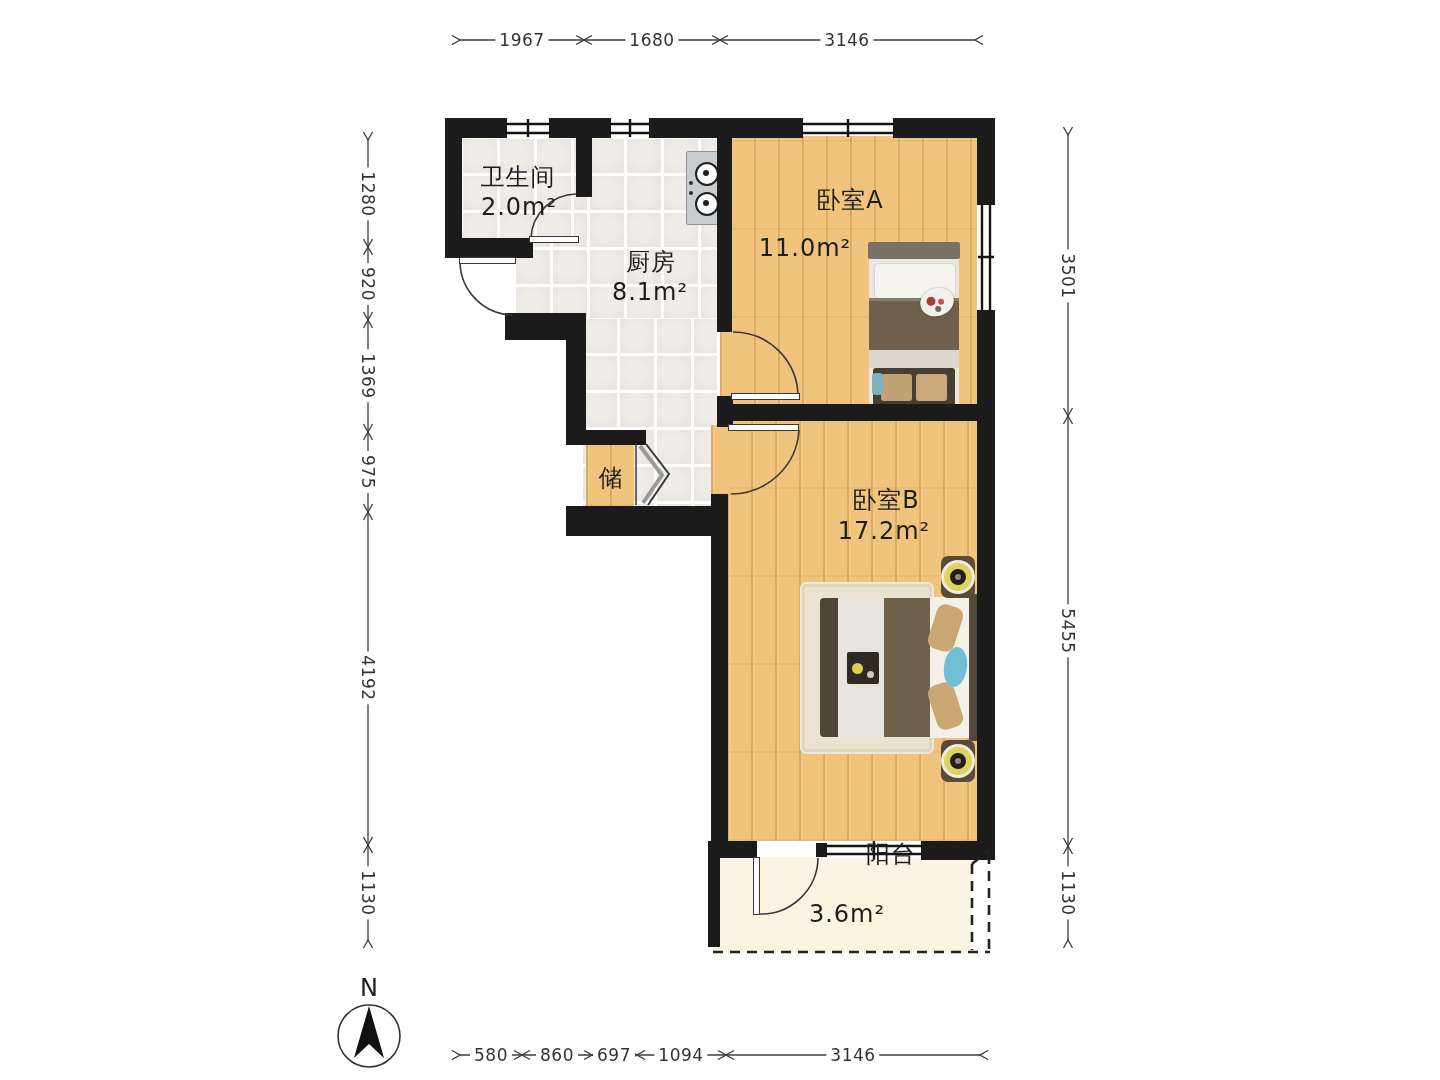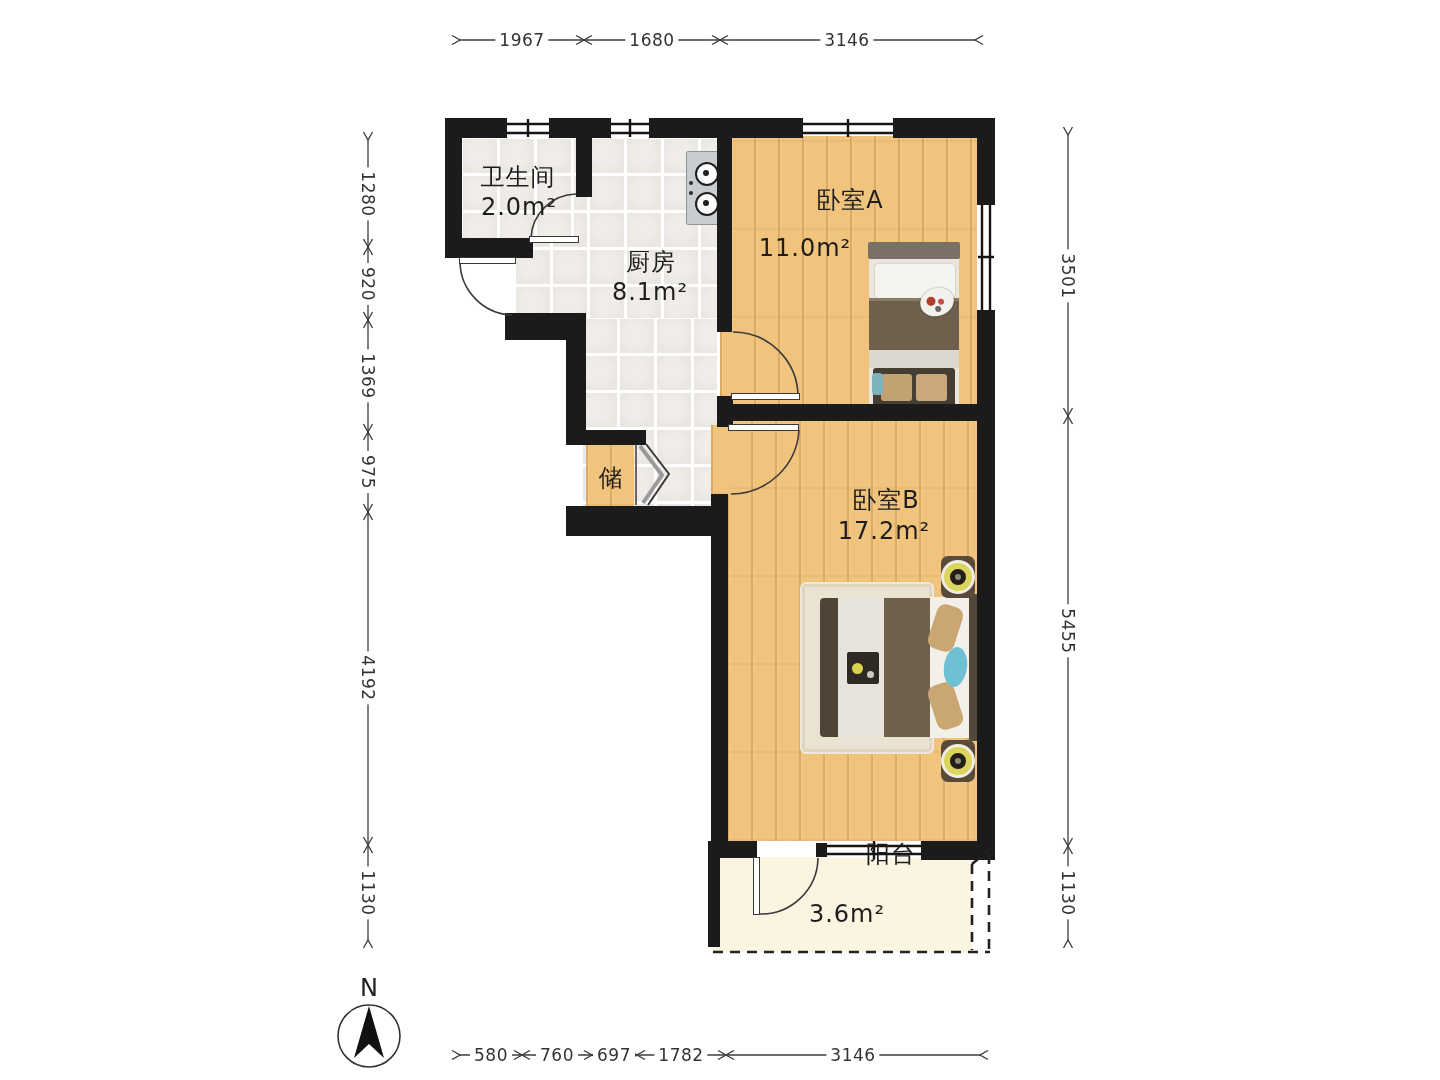--- a/index.html
+++ b/index.html
@@ -206,23 +206,23 @@
   <div class="rlab" style="left:884px;top:531px;">17.2m²</div>
   <div class="rlab" style="left:611px;top:478px;">储</div>
   <div class="rlab" style="left:847px;top:854px;margin-left:44px;">阳台</div>
   <div class="rlab" style="left:847px;top:914px;">3.6m²</div>
 
   <div class="dim" style="left:522px;top:40px;">1967</div>
   <div class="dim" style="left:652px;top:40px;">1680</div>
   <div class="dim" style="left:847px;top:40px;">3146</div>
 
   <div class="dim" style="left:491px;top:1055px;">580</div>
-  <div class="dim" style="left:557px;top:1055px;">760</div>
+  <div class="dim" style="left:557px;top:1055px;">860</div>
   <div class="dim" style="left:614px;top:1055px;">697</div>
-  <div class="dim" style="left:681px;top:1055px;">1782</div>
+  <div class="dim" style="left:681px;top:1055px;">1094</div>
   <div class="dim" style="left:853px;top:1055px;">3146</div>
 
   <div class="dim v" style="left:368px;top:194px;">1280</div>
   <div class="dim v" style="left:368px;top:284px;">920</div>
   <div class="dim v" style="left:368px;top:376px;">1369</div>
   <div class="dim v" style="left:368px;top:472px;">975</div>
   <div class="dim v" style="left:368px;top:678px;">4192</div>
   <div class="dim v" style="left:368px;top:893px;">1130</div>
 
   <div class="dim v" style="left:1068px;top:276px;">3501</div>

